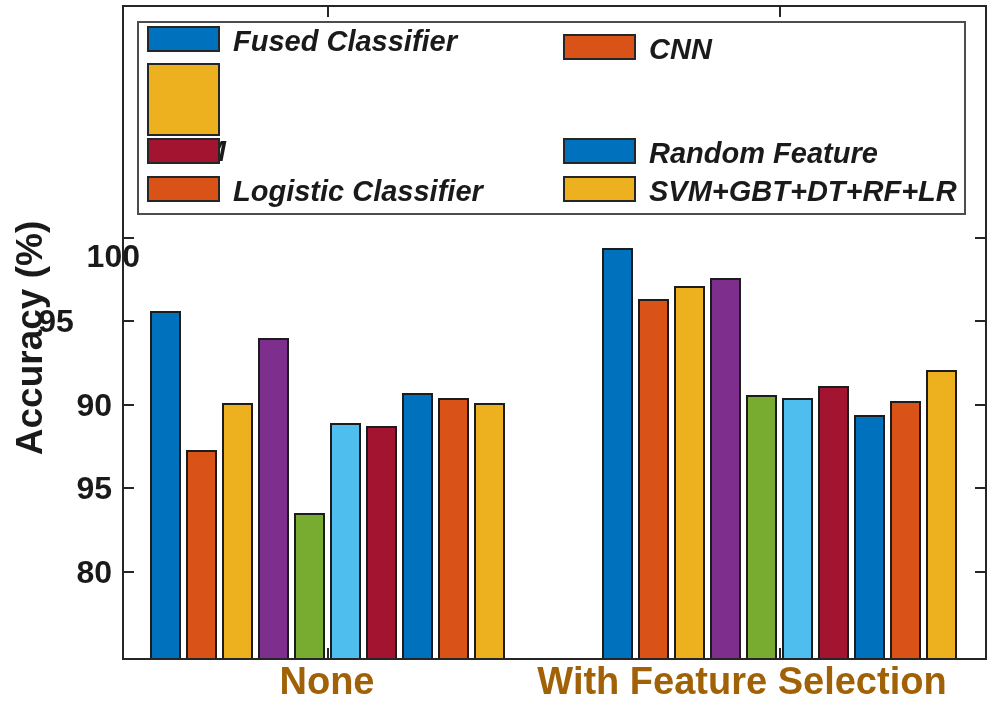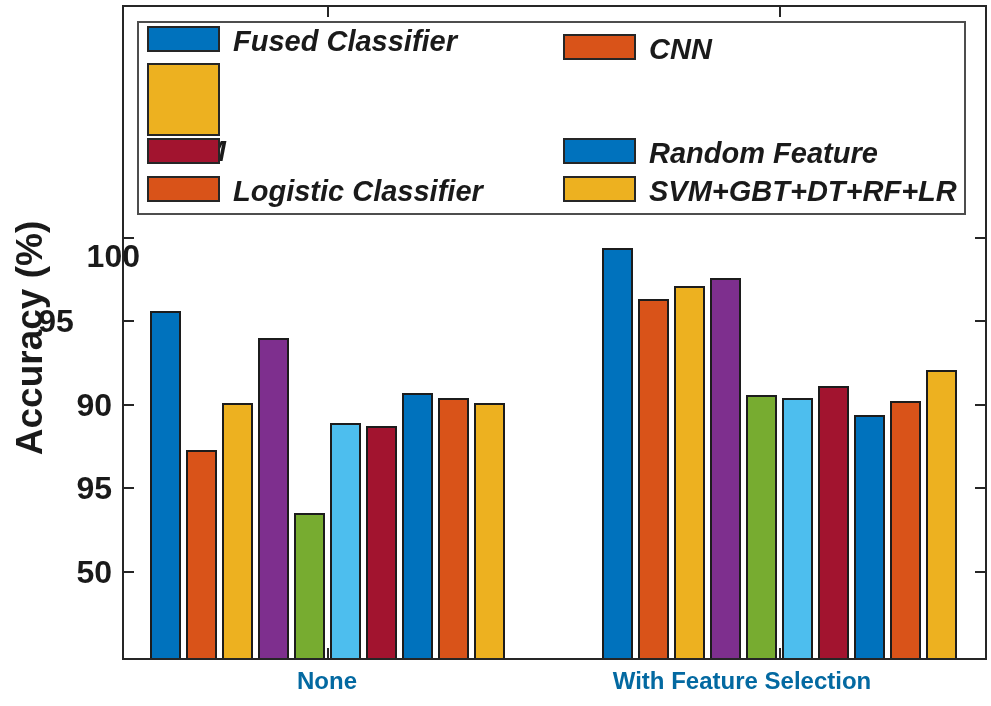--- a/index.html
+++ b/index.html
@@ -34,21 +34,21 @@
 
   
   .ytick-label{
     position:absolute;left:0;width:112px;text-align:right;
     font-size:32px;line-height:32px;color:#1a1a1a;
   }
 
   
   .xcat-label{
     position:absolute;top:665px;transform:translateX(-50%);
-    font-size:24px;line-height:32px;white-space:nowrap;color:#0369a1;
+    font-size:38px;line-height:32px;white-space:nowrap;color:#a16207;
   }
 
   
   .ylabel{
     position:absolute;left:30px;top:338px;
     transform:translate(-50%,-50%) rotate(-90deg);
     font-size:37px;line-height:38px;white-space:nowrap;color:#1a1a1a;
   }
 
   
@@ -140,21 +140,21 @@
           <div class="legend-label">Random Feature</div>
         </div>
         <div class="legend-item" style="left: 424px; top: 153px;">
           <div class="legend-swatch" style="background: rgb(237, 177, 32);"></div>
           <div class="legend-label">SVM+GBT+DT+RF+LR</div>
         </div>
       </div>
   </div>
 
   <div id="ytick-labels">
-      <div class="ytick-label" style="top: 555.991px;">50</div>
+      <div class="ytick-label" style="top: 555.991px;">80</div>
       <div class="ytick-label" style="top: 472.491px;">95</div>
       <div class="ytick-label" style="top: 388.991px;">90</div>
       <div class="ytick-label" style="top: 305.491px; text-align: center;">95</div>
       <div class="ytick-label" style="top: 240px; padding-left: 28px;">100</div>
     </div>
 
   <div class="xcat-label" style="left:327px">None</div>
   <div class="xcat-label" style="left:742px">With Feature Selection</div>
 
 </div>

